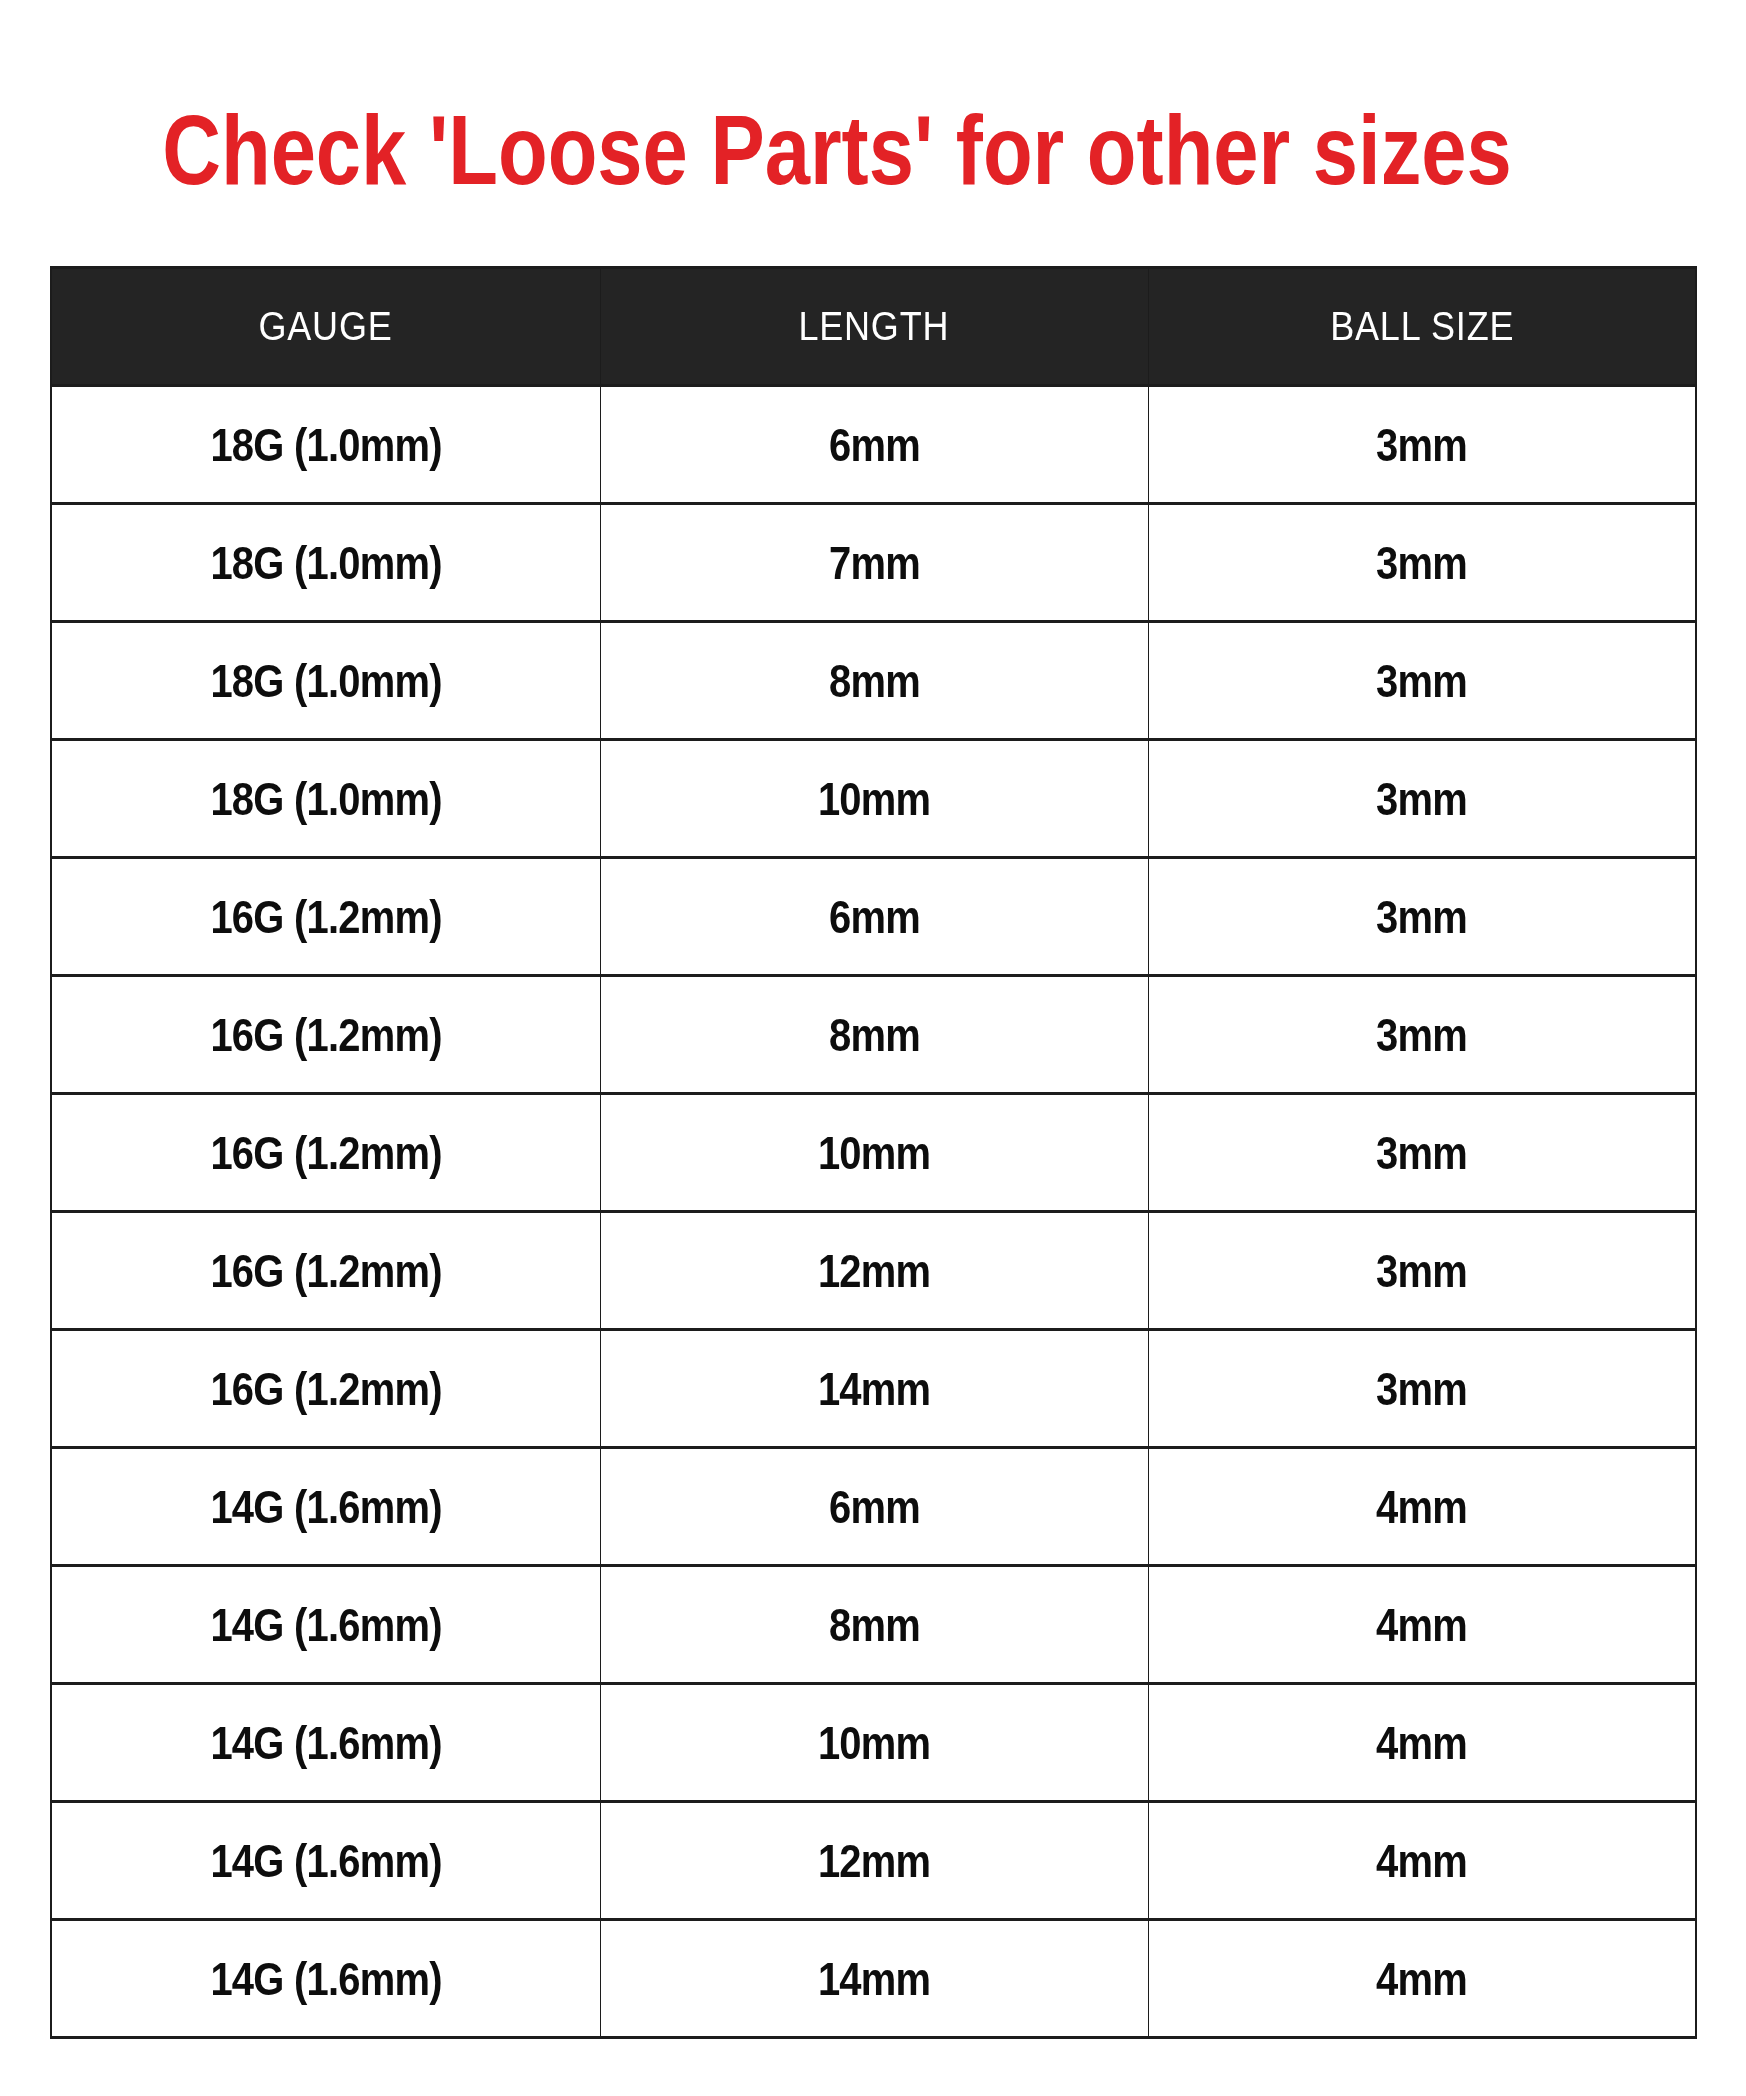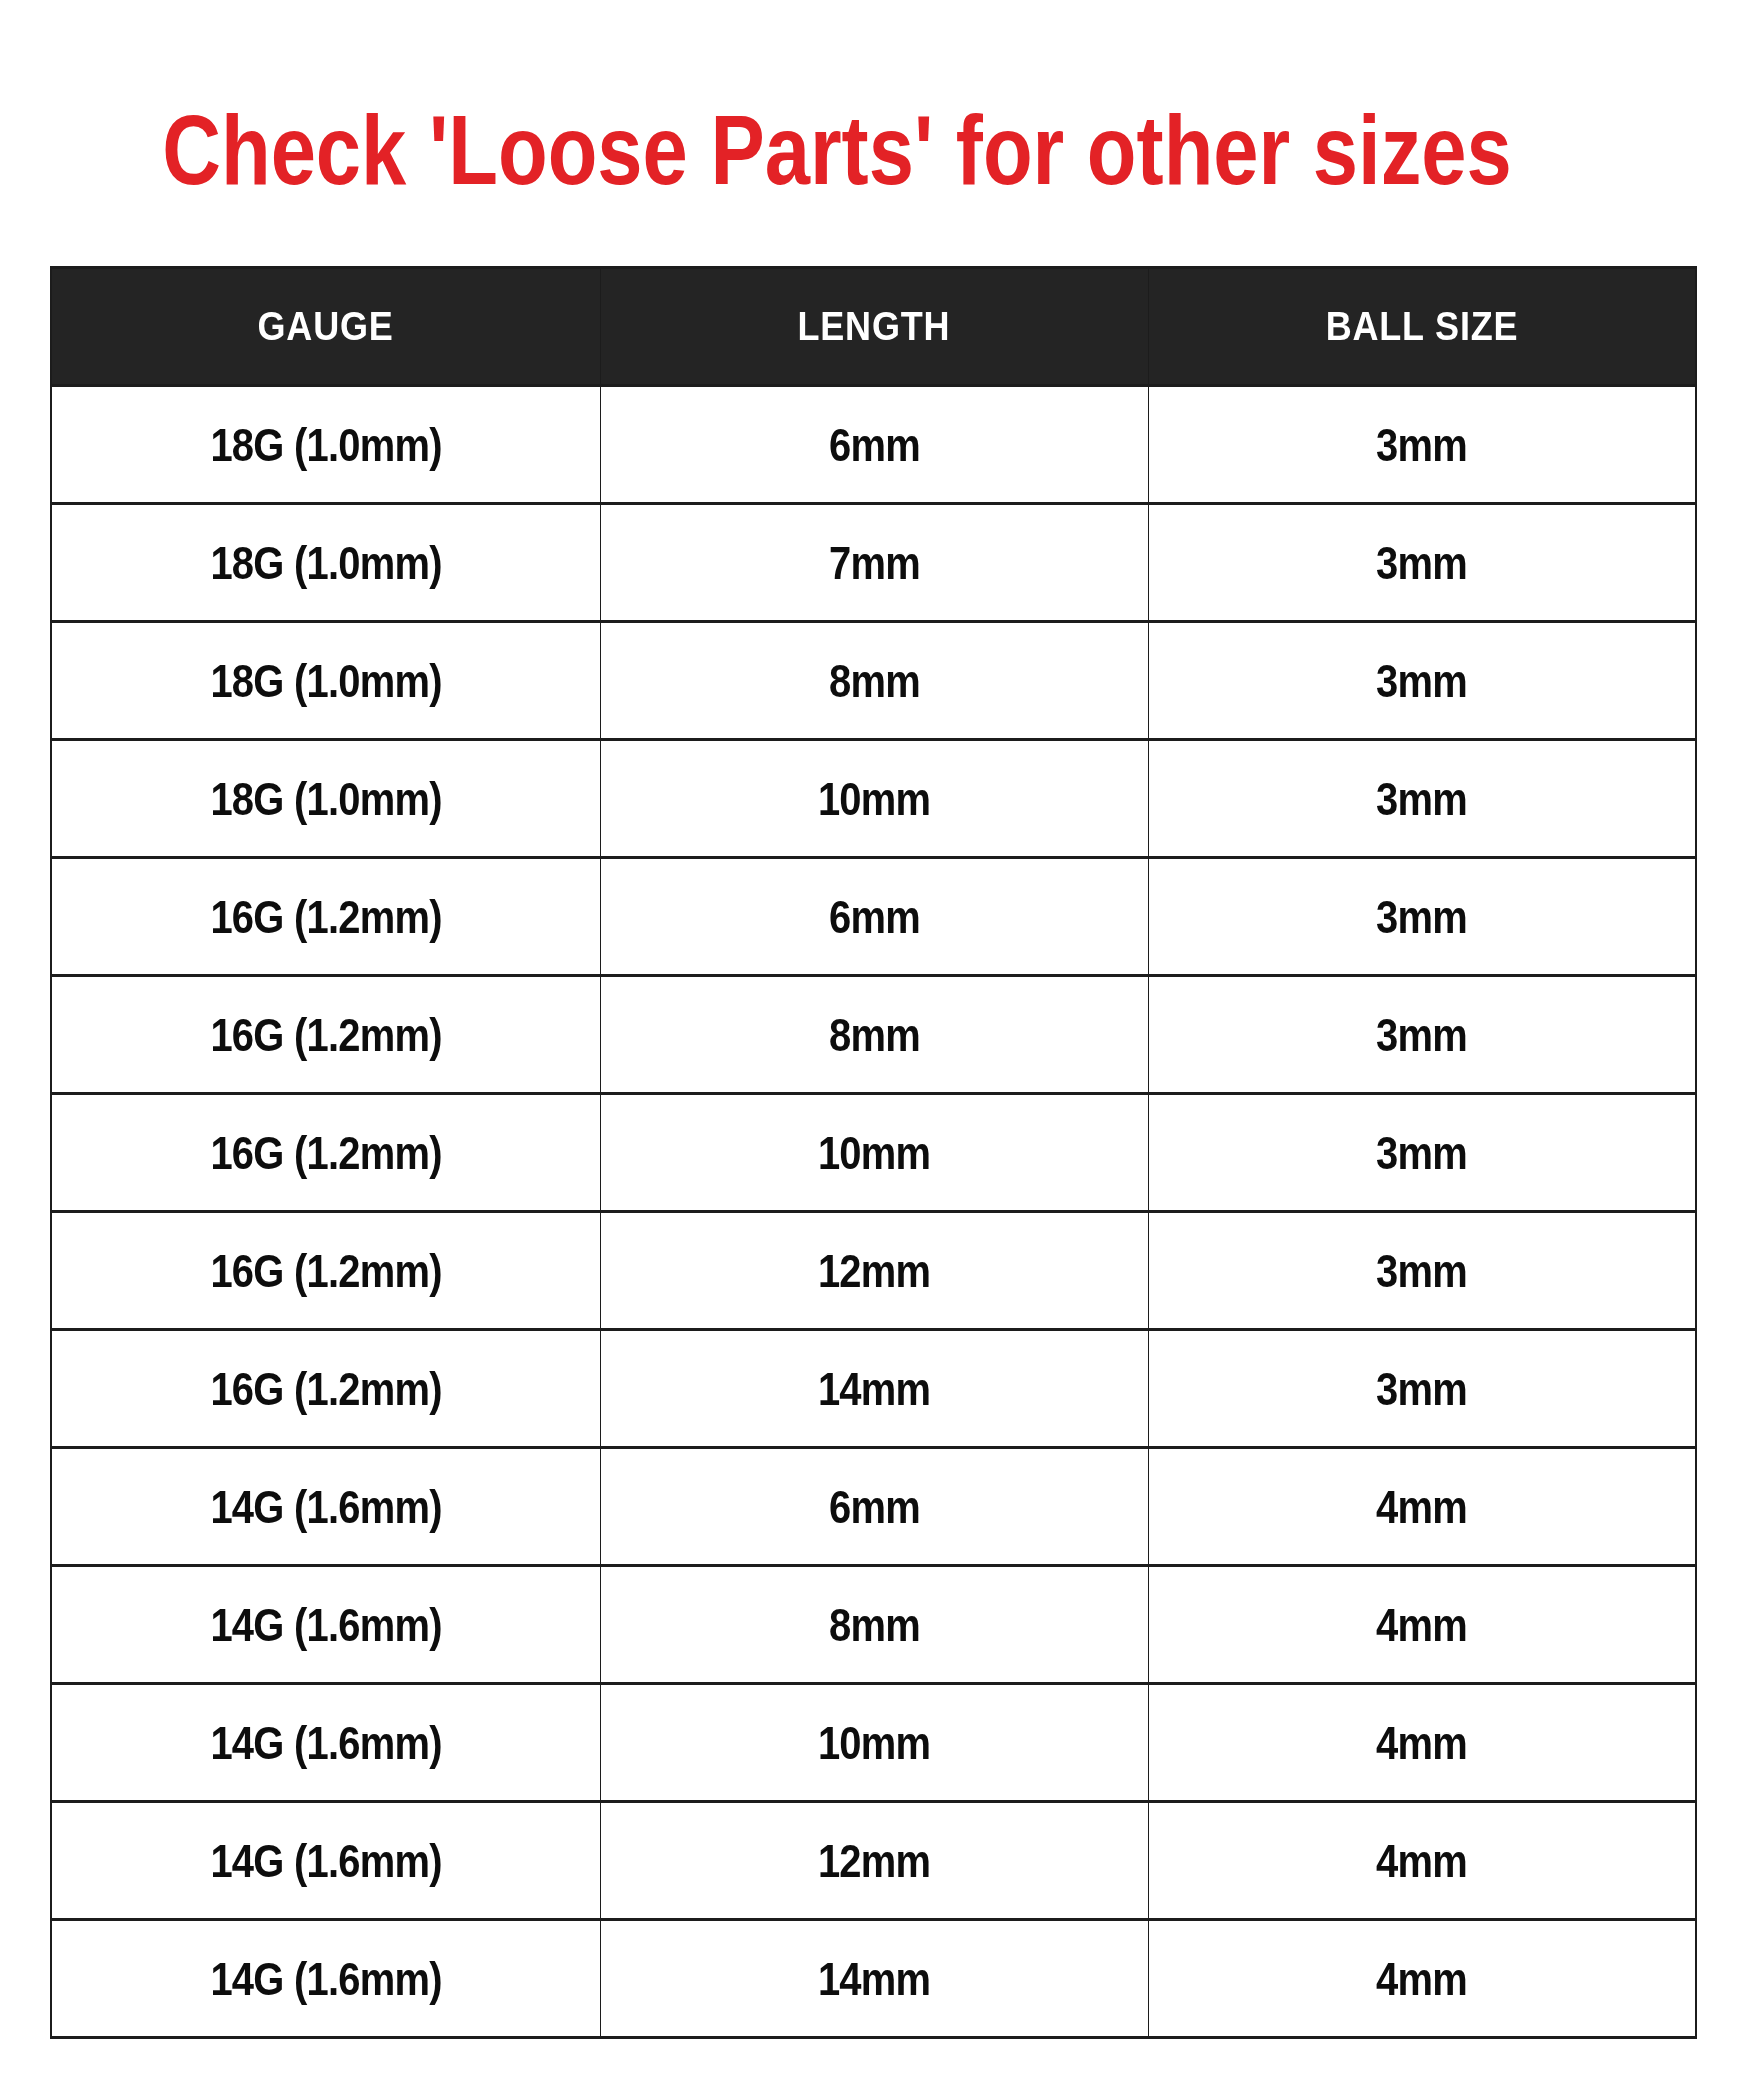--- a/index.html
+++ b/index.html
@@ -54,21 +54,21 @@
     overflow: hidden;
     white-space: nowrap;
   }
   thead tr, tbody tr {
     height: 118px;
   }
   th {
     background: #242424;
     color: #ffffff;
     font-size: 40px;
-    font-weight: 700;
+    font-weight: 400;
     letter-spacing: 0.9px;
   }
   th .cond {
     transform: scaleX(0.9);
   }
   td {
     color: #0d0d0d;
     font-size: 47px;
     font-weight: 700;
     letter-spacing: -0.9px;

